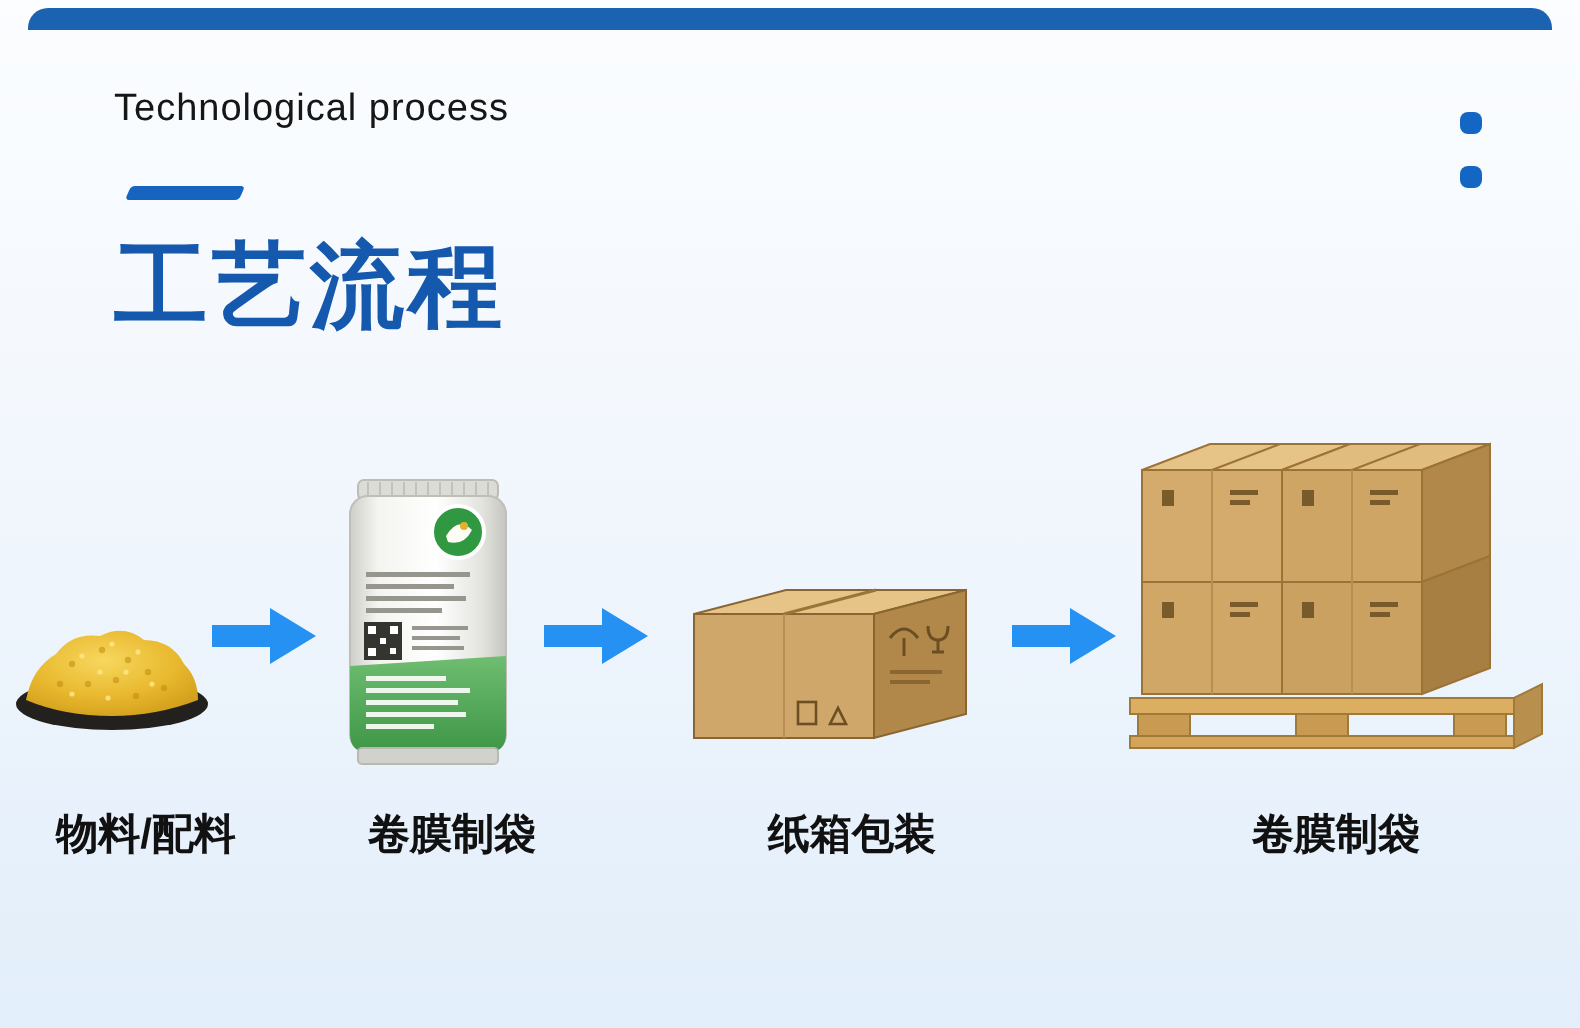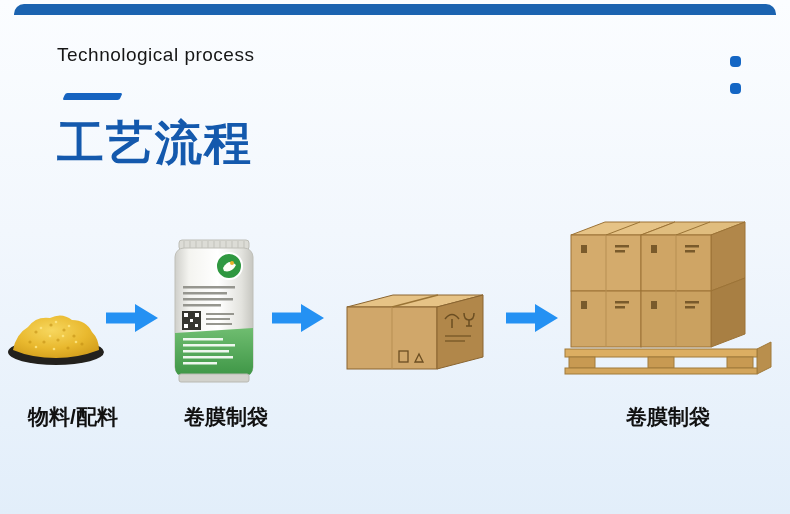--- a/index.html
+++ b/index.html
@@ -254,16 +254,17 @@
           <rect x="6" y="150" width="26" height="11" fill="#c89a52"></rect>
           <rect x="85" y="150" width="26" height="11" fill="#c89a52"></rect>
           <rect x="164" y="150" width="26" height="11" fill="#c89a52"></rect>
           <rect x="2" y="161" width="192" height="6" fill="#d3a55b"></rect>
         </g>
       </svg>
     </div>
 
     <div class="step-label label-1">物料/配料</div>
     <div class="step-label label-2">卷膜制袋</div>
+    <div class="step-label label-3">纸箱包装</div>
     <div class="step-label label-4">卷膜制袋</div>
 
   </div>
 </div>
 
 </body></html>

